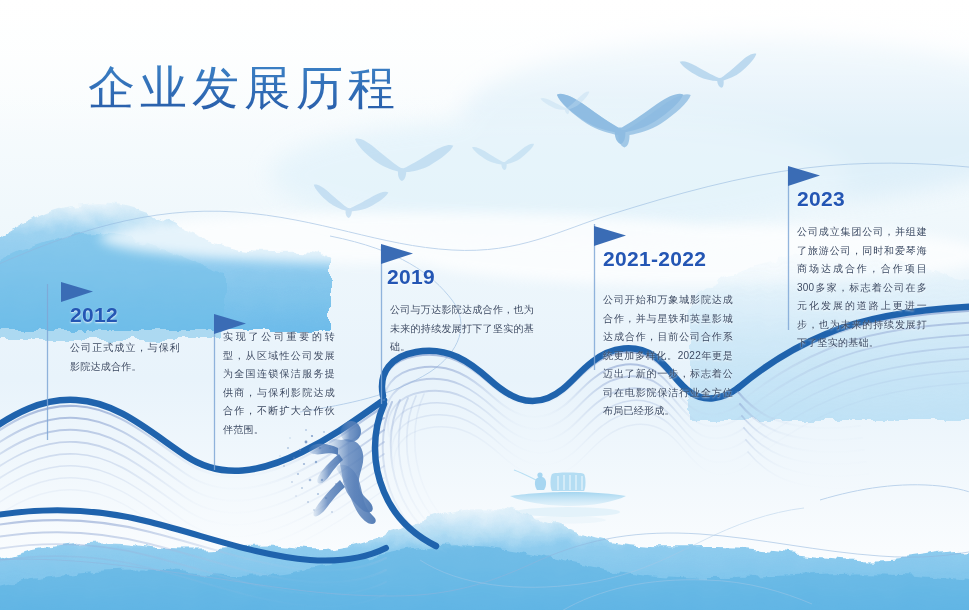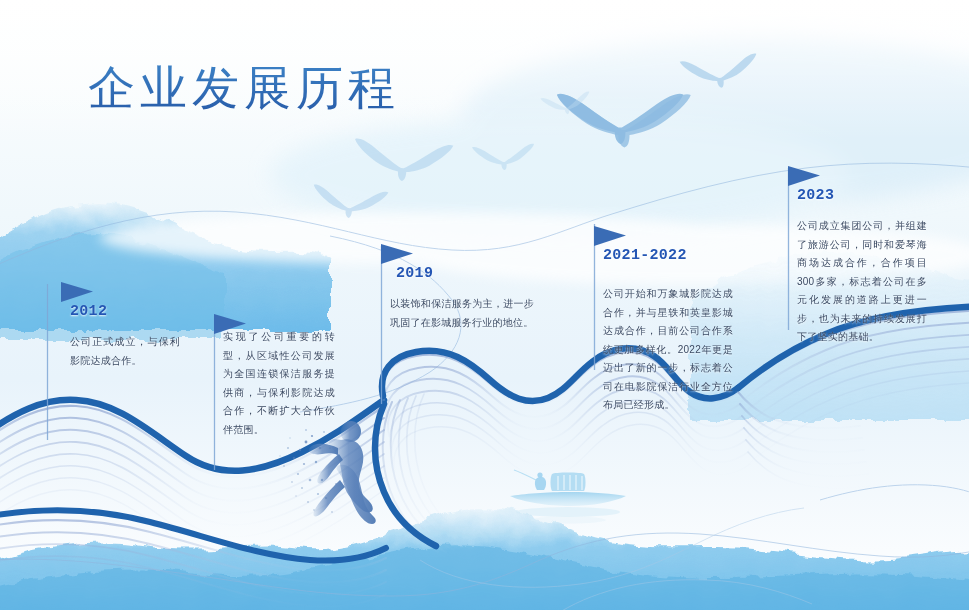--- a/index.html
+++ b/index.html
@@ -14,27 +14,26 @@
       linear-gradient(180deg,#ffffff 0%,#fbfdfe 18%,#f2f8fc 38%,#eaf4fb 56%,#f3f9fc 72%,#fdfefe 88%,#ffffff 100%);
   }
   .layer{position:absolute;inset:0;}
   svg.layer{width:969px;height:610px;display:block;}
 
   
   .milestone{position:absolute;}
   .flag{position:absolute;left:0;top:0;}
   .year{
     color:#2456b4;
-    font-size:15px;
+    font-size:21px;
     font-weight:700;
     letter-spacing:.3px;
     line-height:1;
     white-space:nowrap;
     text-shadow:0 1px 2px rgba(255,255,255,.9);
-    font-family:Liberation Mono, monospace;
   }
   .desc{
     color:#3b4a63;
     font-size:10px;
     line-height:1.85;
     letter-spacing:.25px;
     text-align:justify;
     text-shadow:0 1px 2px rgba(255,255,255,.85);
     font-weight:400;
   }
@@ -368,22 +367,22 @@
     <svg class="flag" width="44" height="30" viewBox="0 0 44 30" style="left:12px;top:-1px;">
       <path d="M1,1 L33,10.5 L1,21 Z" fill="#3a6cb5"></path>
     </svg>
     <div class="desc" style="margin-left:22px;margin-top:14px;width:112px;">实现了公司重要的转型，从区域性公司发展为全国连锁保洁服务提供商，与保利影院达成合作，不断扩大合作伙伴范围。</div>
   </div>
 
   <div class="milestone" style="left:368px;top:244px;width:170px;">
     <svg class="flag" width="44" height="30" viewBox="0 0 44 30" style="left:12px;top:-1px;">
       <path d="M1,1 L33,10.5 L1,21 Z" fill="#3a6cb5"></path>
     </svg>
-    <div class="year" style="margin-left:28px;margin-top:22px;">2019</div>
-    <div class="desc" style="margin-left:22px;margin-top:14px;width:144px;">以装饰和保洁服务为主，进一步巩固了在影城服务行业的地位。</div>
+    <div class="year" style="margin-left:19px;margin-top:22px;">2019</div>
+    <div class="desc" style="margin-left:22px;margin-top:14px;width:144px;">公司与万达影院达成合作，也为未来的持续发展打下了坚实的基础。</div>
   </div>
 
   <div class="milestone" style="left:581px;top:226px;width:160px;">
     <svg class="flag" width="44" height="30" viewBox="0 0 44 30" style="left:12px;top:-1px;">
       <path d="M1,1 L33,10.5 L1,21 Z" fill="#3a6cb5"></path>
     </svg>
     <div class="year" style="margin-left:22px;margin-top:22px;">2021-2022</div>
     <div class="desc" style="margin-left:22px;margin-top:22px;width:130px;">公司开始和万象城影院达成合作，并与星轶和英皇影城达成合作，目前公司合作系统更加多样化。2022年更是迈出了新的一步，标志着公司在电影院保洁行业全方位布局已经形成。</div>
   </div>
 

